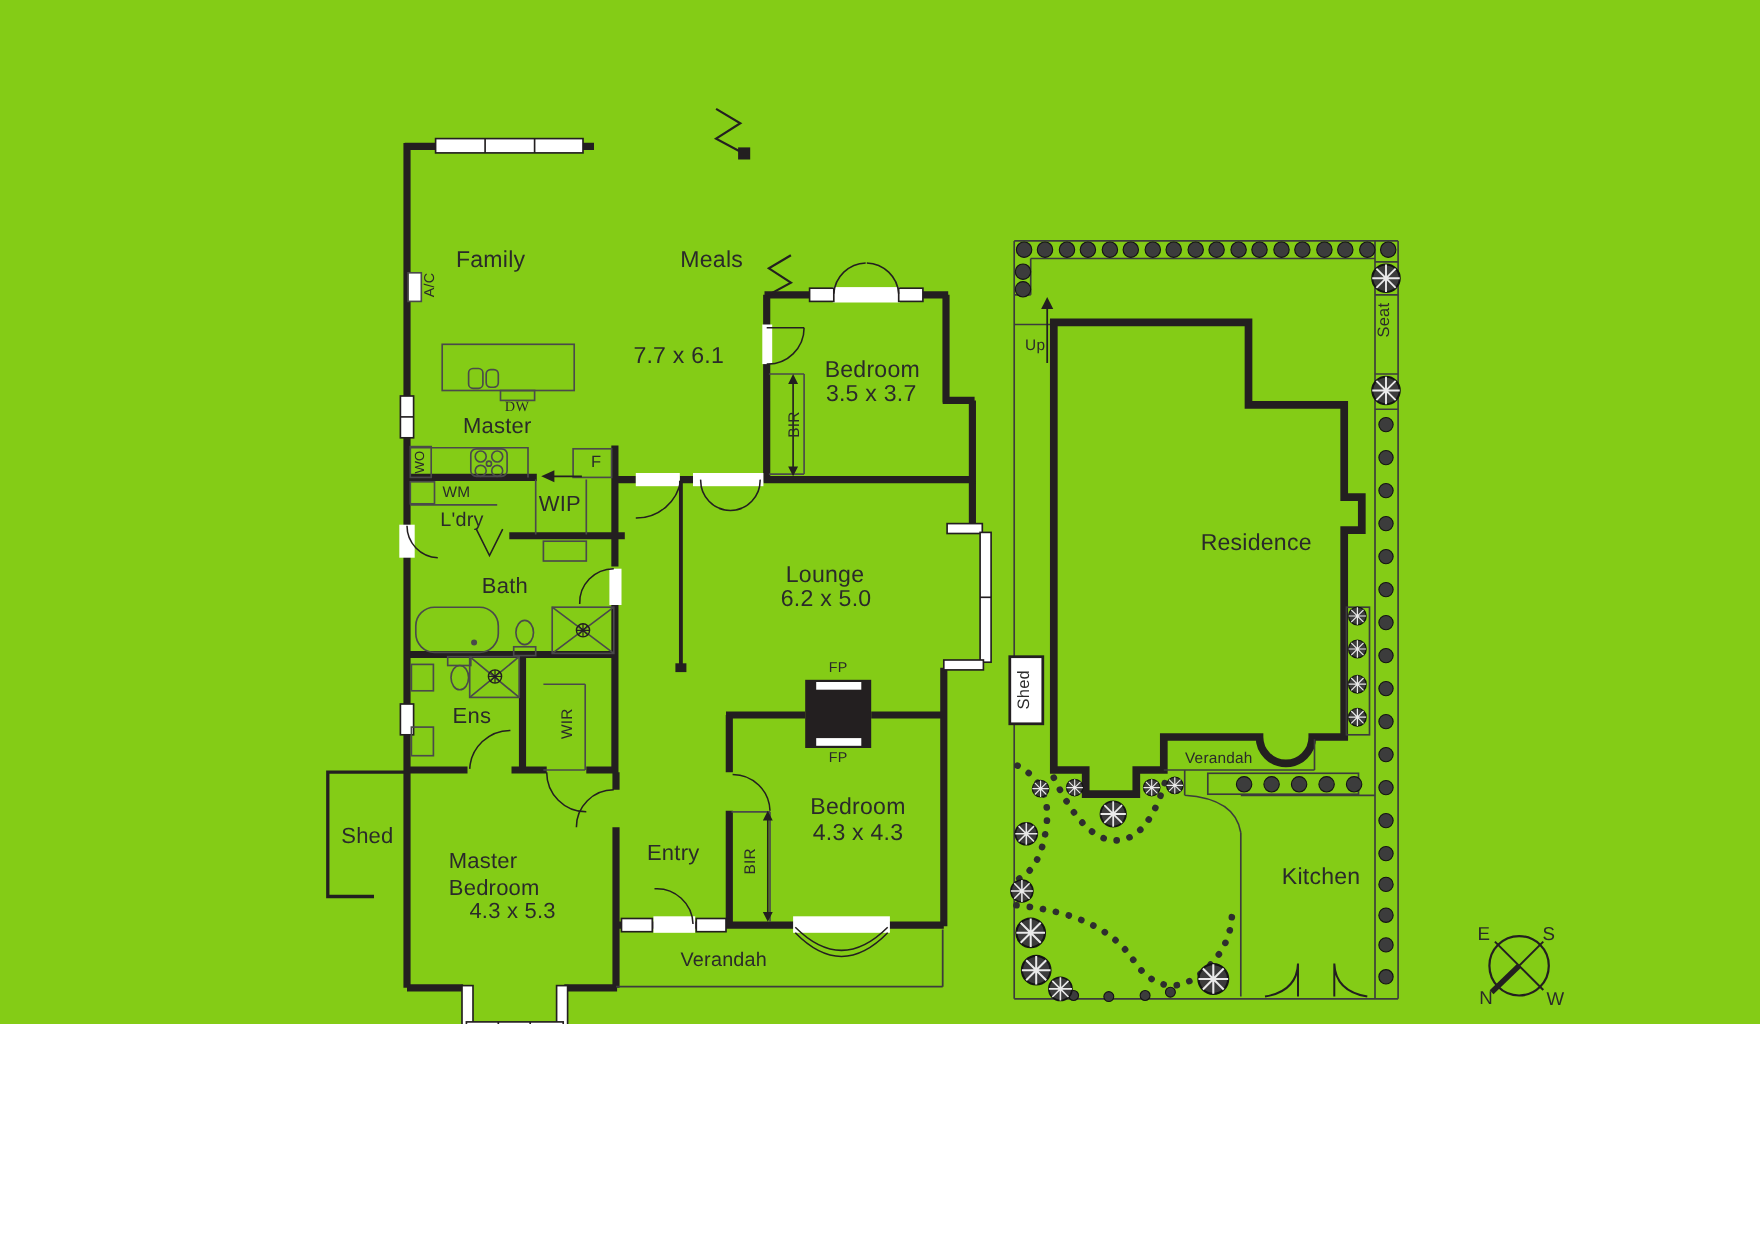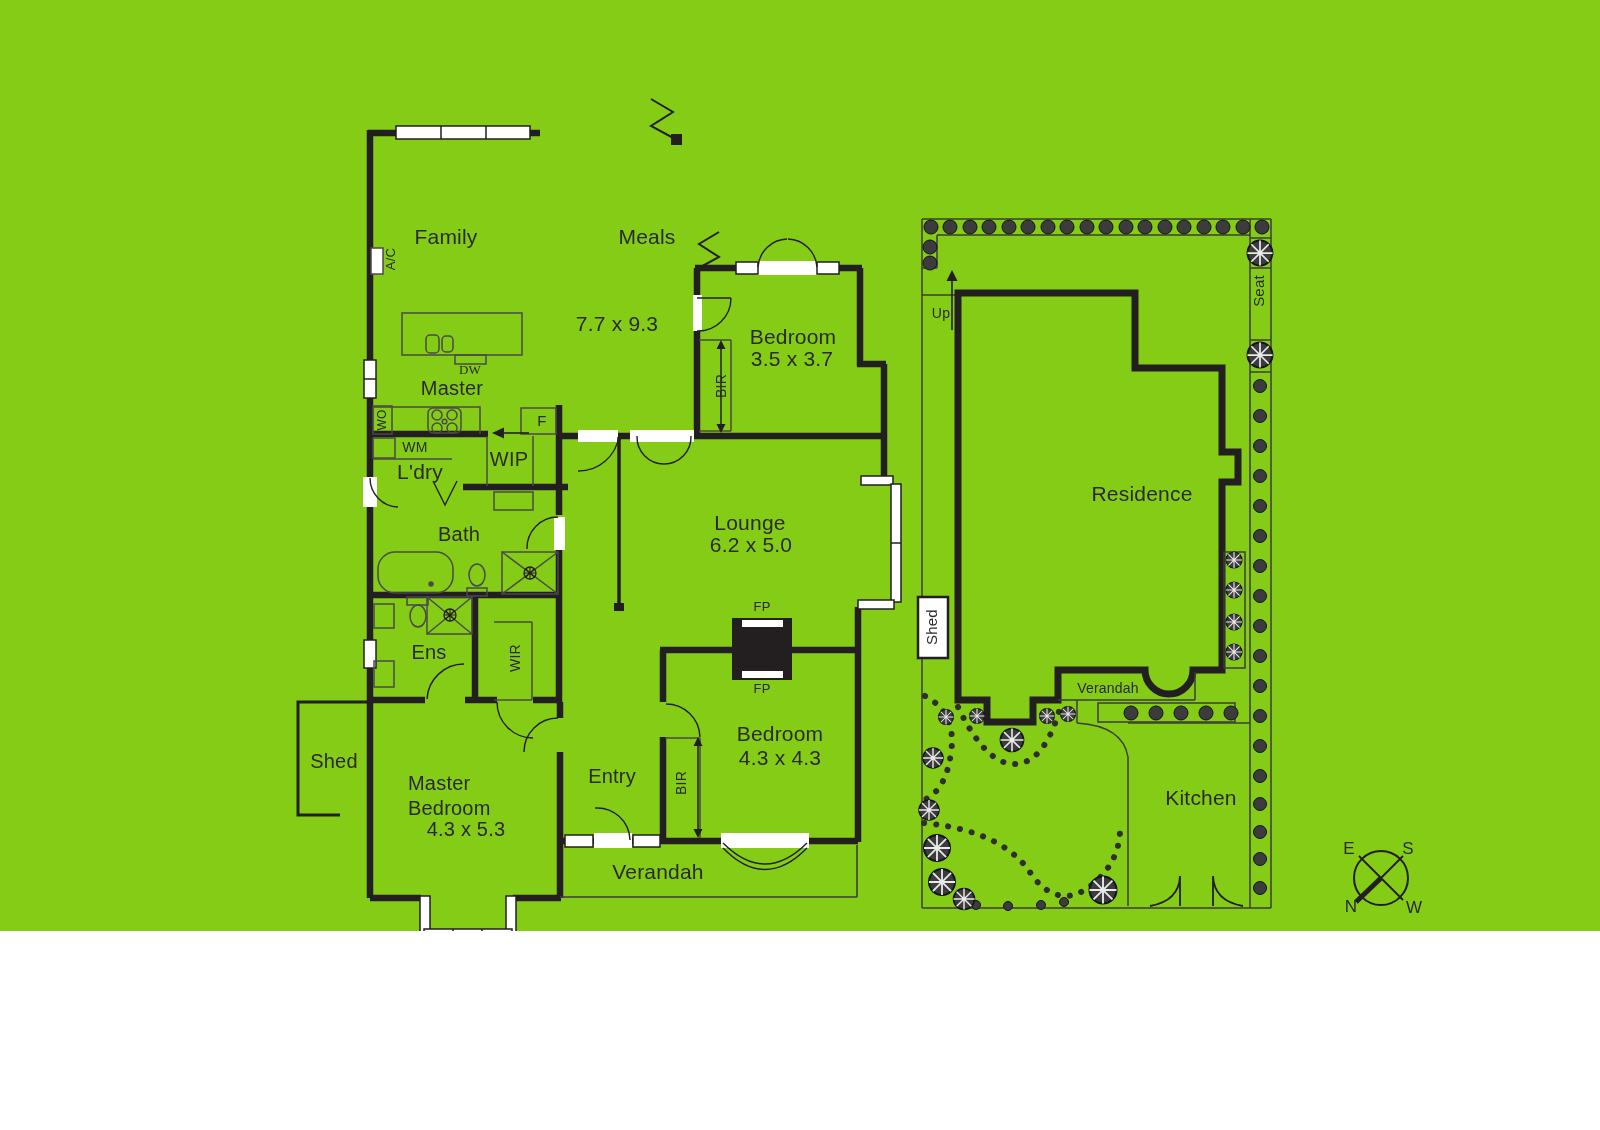--- a/index.html
+++ b/index.html
@@ -5,21 +5,21 @@
   html,body{margin:0;padding:0;background:#ffffff;}
   #canvas{
     position:relative;width:1600px;height:931px;background:#84cc16;overflow:hidden;
     font-family:"Liberation Sans","DejaVu Sans",sans-serif;color:#231f20;
   }
   #plan-svg{position:absolute;left:0;top:0;}
   .lbl{
     position:absolute;transform:translate(-50%,-50%);
     font-size:21px;color:#2a2a2a;white-space:nowrap;letter-spacing:.2px;line-height:1.25;
   }
-  .f20{font-size:20px;} .f19{font-size:21px;} .f17{font-size:17px;}
+  .f20{font-size:20px;} .f19{font-size:18px;} .f17{font-size:17px;}
   .f15{font-size:15px;} .f14{font-size:14px;} .f13{font-size:13px;} .f12{font-size:12px;}
   .v{transform:translate(-50%,-50%) rotate(-90deg);}
   .wrap{white-space:normal;text-align:left;width:116px;}
 </style>
 </head>
 <body>
 
 <div id="canvas">
 
 <svg id="plan-svg" width="1600" height="1130" viewBox="0 0 1600 1130">
@@ -294,21 +294,21 @@
 
   <g fill="none" stroke="#231f20">
     <circle cx="1381" cy="878" r="27" stroke-width="2"></circle>
     <path d="M1359,856 L1403,900 M1403,856 L1359,900" stroke-width="1.8"></path>
     <path d="M1381,878 L1356,902" stroke-width="5"></path>
   </g>
 </svg>
 
   <div class="lbl" style="left:446px;top:237px;">Family</div>
   <div class="lbl" style="left:615px;top:237px;margin-left:32px;">Meals</div>
-  <div class="lbl" style="left:617px;top:324px;">7.7 x 9.3</div>
+  <div class="lbl" style="left:617px;top:324px;">7.7 x 6.1</div>
   <div class="lbl f13 v" style="left:391px;top:259px;">A/C</div>
   <div class="lbl f13" style="left:470px;top:370px;font-family:Liberation Serif, serif;">DW</div>
   <div class="lbl f20" style="left:452px;top:388px;">Master</div>
   <div class="lbl f12 v" style="left:382px;top:420px;">WO</div>
   <div class="lbl f14" style="left:415px;top:448px;">WM</div>
   <div class="lbl f19" style="left:420px;top:472px;">L'dry</div>
   <div class="lbl f15" style="left:542px;top:421px;">F</div>
   <div class="lbl f20" style="left:509px;top:459px;">WIP</div>
   <div class="lbl f20" style="left:459px;top:534px;">Bath</div>
   <div class="lbl" style="left:793px;top:337px;">Bedroom</div>

